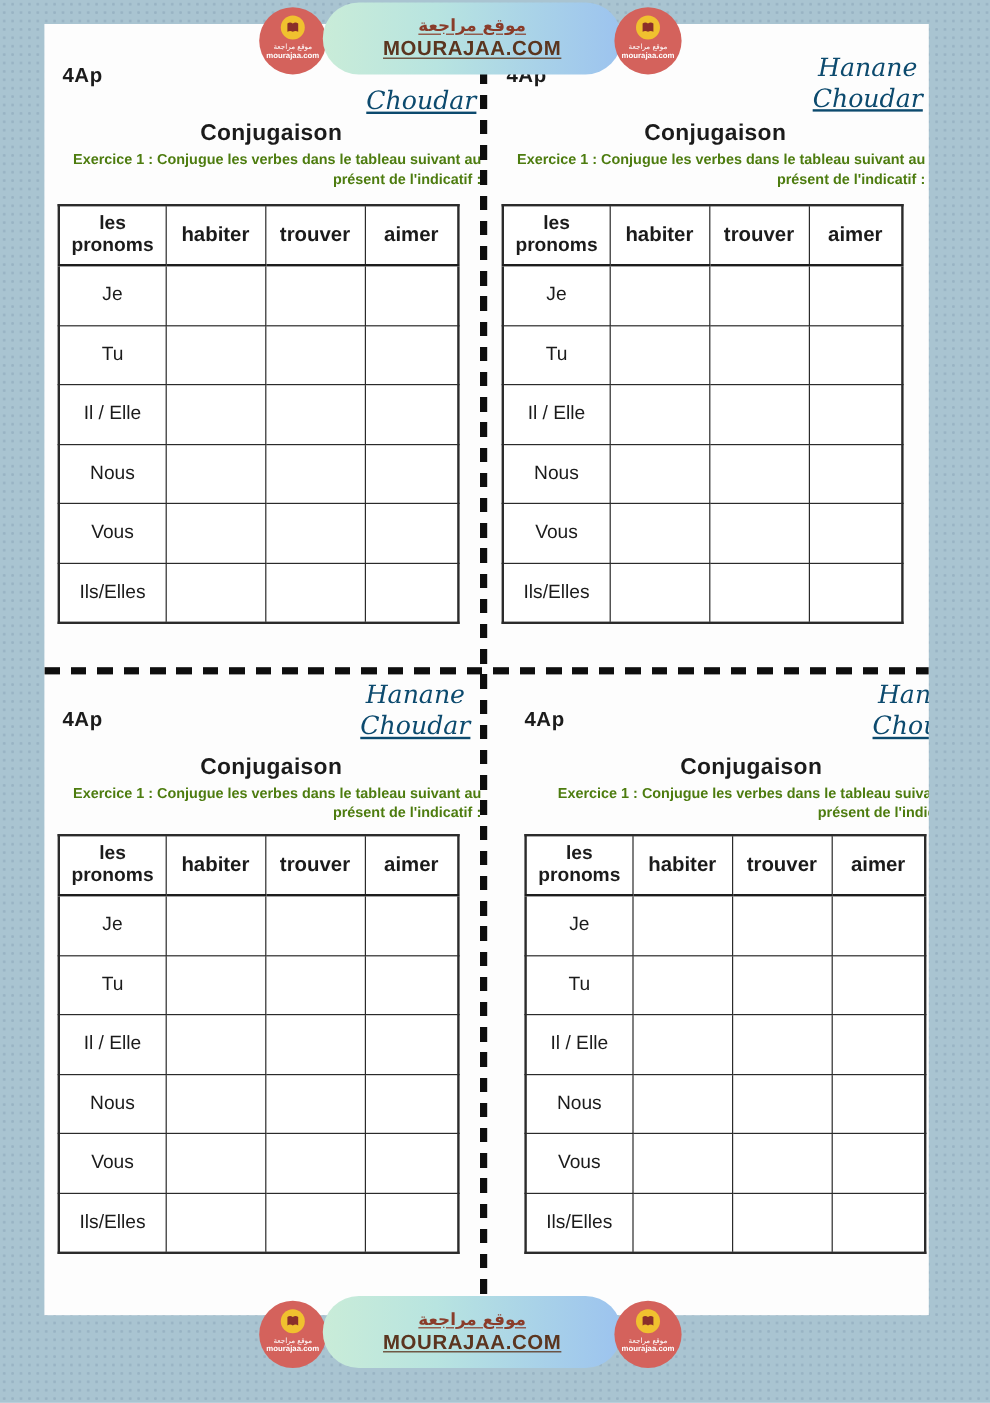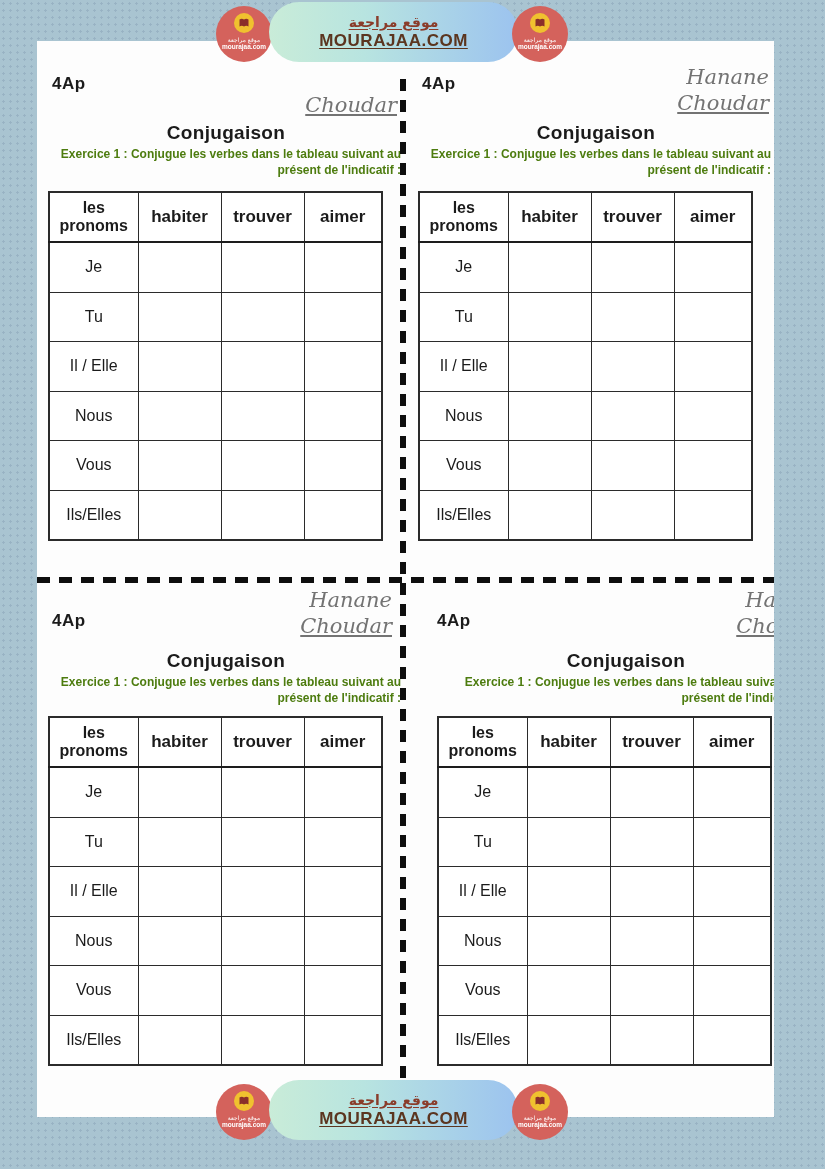--- a/index.html
+++ b/index.html
@@ -1,41 +1,41 @@
 <!DOCTYPE html>
 <html><head>
 <meta charset="utf-8">
 <style>
   html,body{margin:0;padding:0;}
   body{font-family:"Liberation Sans",sans-serif;}
   .stage{position:relative;width:825px;height:1169px;overflow:hidden;
     background-color:#a9c4d1;
     background-image:radial-gradient(rgba(110,135,160,0.28) 1px, transparent 1.3px);
     background-size:7px 7px;}
-  .paper{position:absolute;left:37px;top:41px;width:737px;height:1076px;background:#fdfdfd;overflow:hidden;z-index:1;}
+  .paper{position:absolute;left:37px;top:20px;width:737px;height:1076px;background:#fdfdfd;overflow:hidden;z-index:1;}
 
   
   .divider-v{position:absolute;left:363px;top:38px;width:6px;height:1024px;z-index:3;
     background:repeating-linear-gradient(180deg,#0e0e0e 0 12px,transparent 12px 21px);}
   .divider-h{position:absolute;left:0;top:536px;height:6px;width:737px;z-index:3;
     background:repeating-linear-gradient(90deg,#0e0e0e 0 13px,transparent 13px 22px);}
 
   
   .quadrant{position:absolute;width:368px;height:538px;color:#1b1b1b;z-index:2;}
   .q-tl{left:0;top:0;}
   .q-tr{left:370px;top:0;}
   .q-bl{left:0;top:538px;}
   .q-br{left:370px;top:538px;width:420px;}
 
   .level{position:absolute;left:15px;top:33px;font-size:17px;font-weight:bold;letter-spacing:.5px;}
   .q-bottom .level{top:32px;}
   .q-br .level{left:30px;}
 
-  .signature{position:absolute;text-align:right;font-family:"DejaVu Serif",serif;font-style:italic;
-    font-size:21px;line-height:26px;font-weight:500;color:#737373;white-space:nowrap;}
+  .signature{position:absolute;text-align:center;font-family:"DejaVu Serif",serif;font-style:italic;
+    font-size:21px;line-height:26px;font-weight:500;color:#0c4a6e;white-space:nowrap;}
   .sig-line2{text-decoration:underline;text-underline-offset:2px;}
   .q-tl .signature{top:25px;right:8px;}
   .q-tl .sig-line1{visibility:hidden;} 
   .q-tr .signature{top:23px;right:6px;}
   .q-bl .signature{top:8px;right:13px;}
   .q-br .signature{top:8px;left:311px;width:110px;}
 
   .title{position:absolute;left:0;top:65px;width:346px;margin:16px;text-align:center;
     font-size:19px;font-weight:bold;letter-spacing:.3px;}
   .q-bottom .title{top:55px;}

